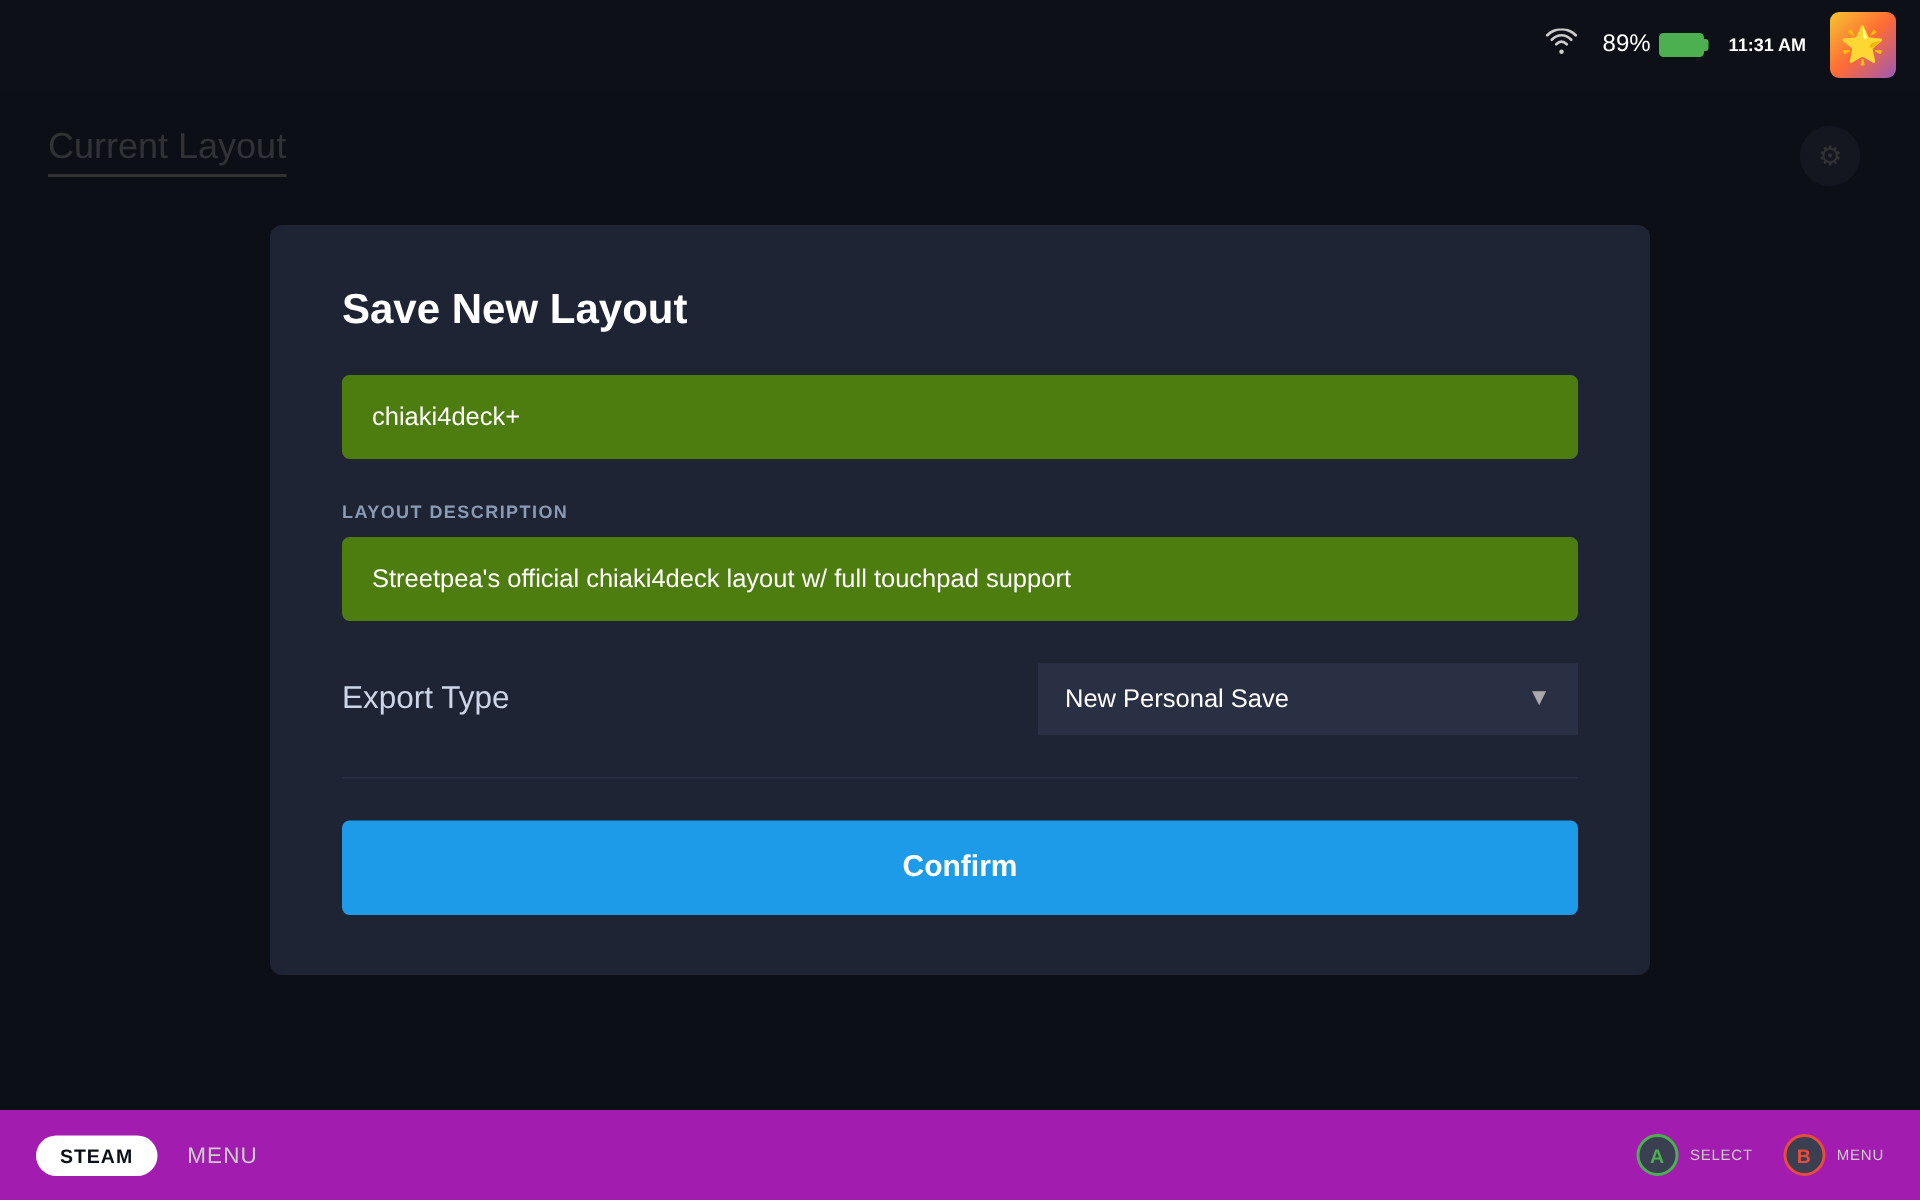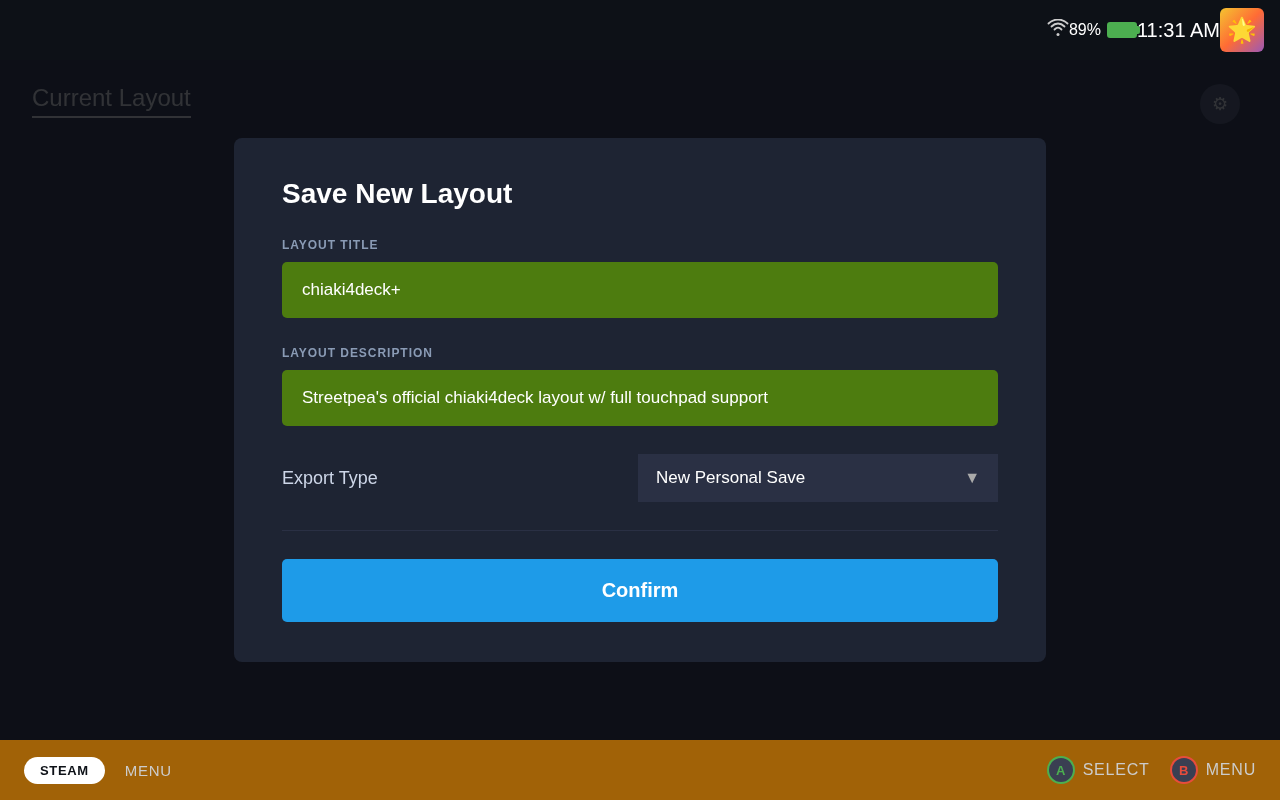--- a/index.html
+++ b/index.html
@@ -30,21 +30,21 @@
       z-index: 100;
     }
 
     .top-bar-left {
       flex: 1;
     }
 
     .status-group {
       display: flex;
       align-items: center;
-      gap: 0;
+      gap: 16px;
     }
 
     .wifi-icon {
       color: #ccc;
       font-size: 18px;
     }
 
     .battery-group {
       display: flex;
       align-items: center;
@@ -71,22 +71,22 @@
       position: absolute;
       right: -5px;
       width: 3px;
       height: 8px;
       background: #4caf50;
       border-radius: 0 2px 2px 0;
     }
 
     .time-display {
       color: #fff;
-      font-size: 20px;
-      font-weight: 400;
+      font-size: 12px;
+      font-weight: 700;
     }
 
     .avatar {
       width: 44px;
       height: 44px;
       border-radius: 6px;
       background: linear-gradient(135deg, #f4c430, #ff6b35, #9b59b6);
       display: flex;
       align-items: center;
       justify-content: center;
@@ -143,21 +143,21 @@
       align-items: center;
       justify-content: center;
       z-index: 10;
     }
 
     
     .dialog {
       background: #1e2433;
       border-radius: 8px;
       padding: 40px 48px;
-      width: 812px;
+      width: 920px;
       min-height: 420px;
       position: relative;
     }
 
     .dialog-title {
       font-size: 28px;
       font-weight: 700;
       color: #fff;
       margin-bottom: 28px;
     }
@@ -190,21 +190,21 @@
     .export-row {
       display: flex;
       align-items: center;
       justify-content: space-between;
       margin-bottom: 28px;
       padding-bottom: 28px;
       border-bottom: 1px solid #2a3044;
     }
 
     .export-label {
-      font-size: 18px;
+      font-size: 21px;
       color: #cdd6e8;
       text-align: right;
     }
 
     .export-select {
       background: #2a3044;
       border: none;
       border-radius: 0;
       padding: 14px 18px;
       color: #fff;
@@ -256,21 +256,21 @@
       text-align: center;
     }
 
     
     .bottom-bar {
       position: absolute;
       bottom: 0;
       left: 0;
       right: 0;
       height: 60px;
-      background: #a16207;
+      background: #a21caf;
       display: flex;
       align-items: center;
       padding: 0 24px;
       gap: 20px;
       z-index: 100;
     }
 
     .steam-btn {
       background: #fff;
       color: #0d1117;
@@ -313,21 +313,21 @@
       font-size: 13px;
       font-weight: 700;
       color: #fff;
     }
 
     .btn-a { border-color: #4caf50; color: #4caf50; }
     .btn-b { border-color: #e74c3c; color: #e74c3c; }
 
     .btn-action-label {
       color: #ccc;
-      font-size: 16px;
+      font-size: 10px;
       font-weight: 500;
       letter-spacing: 0.05em;
     }
   </style>
 </head>
 <body>
 
 <div class="top-bar">
   <div class="top-bar-left"></div>
   <div class="status-group">
@@ -350,21 +350,20 @@
 
 <div class="bg-content">
   <span class="bg-label">Current Layout</span>
   <div class="bg-icon">⚙</div>
 </div>
 
 <div class="overlay">
   <div class="dialog">
     <div class="dialog-title">Save New Layout</div>
 
-    <div class="field-label">LAYOUT TITLE</div>
     <input class="text-input" type="text" value="chiaki4deck+" style="">
 
     <div class="field-label">LAYOUT DESCRIPTION</div>
     <input class="text-input" type="text" value="Streetpea's official chiaki4deck layout w/ full touchpad support" style="">
 
     <div class="export-row">
       <span class="export-label">Export Type</span>
       <div class="export-select">
         <span class="export-select-text">New Personal Save</span>
         <span class="chevron-icon">▼</span>

